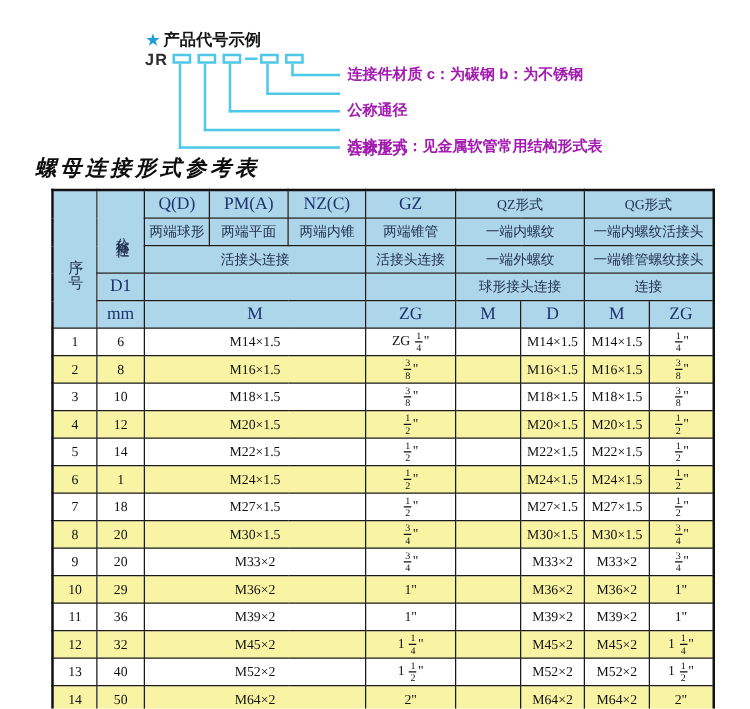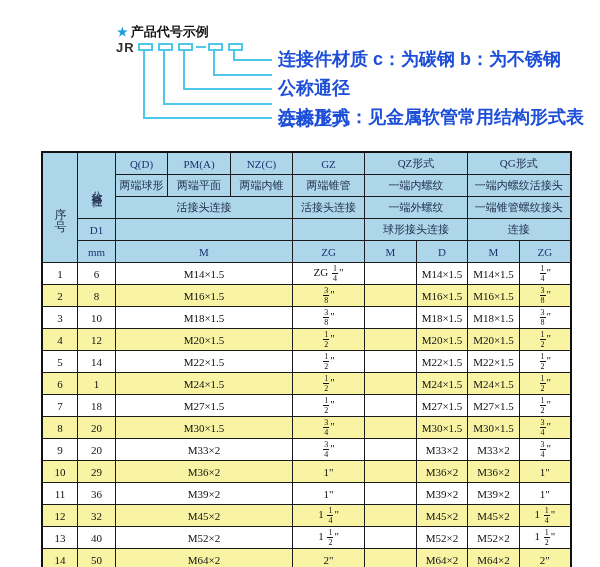--- a/index.html
+++ b/index.html
@@ -7,35 +7,35 @@
         font-family:"Liberation Sans",sans-serif;}
 
   
   .legend-title{position:absolute;left:117px;top:23px;font-size:13px;font-weight:bold;color:#151515;white-space:nowrap;}
   .star{color:var(--star-blue,#1e9fd9);margin-right:3px;font-size:12px;}
   .code-prefix{position:absolute;left:116px;top:40px;font-size:13px;font-weight:bold;color:#2e2e2e;letter-spacing:1px;}
   .code-box{position:absolute;top:43px;width:15px;height:8px;border:2px solid var(--accent-cyan,#4ec7e8);
             background:#fff;box-sizing:border-box;}
   .code-dash{position:absolute;left:196px;top:46px;width:10px;height:2px;background:var(--accent-cyan,#4ec7e8);}
   .cline{position:absolute;background:var(--accent-cyan,#4ec7e8);}
-  .legend-label{position:absolute;left:278px;height:14px;line-height:14px;font-size:18px;font-weight:bold;
-                color:#1d4ed8;white-space:nowrap;}
+  .legend-label{position:absolute;left:278px;height:14px;line-height:14px;font-size:12px;font-weight:bold;
+                color:#a21caf;white-space:nowrap;}
 
   
   .table-title{position:absolute;left:28px;top:123px;font-size:17px;font-weight:bold;font-style:italic;
                font-family:"Liberation Serif",serif;color:#0e0e0e;letter-spacing:3px;white-space:nowrap;}
 
   
   table.ref{position:absolute;left:41px;top:151px;border-collapse:collapse;table-layout:fixed;
             border:2px solid #111;}
   table.ref th,table.ref td{border:1px solid #1a1a1a;text-align:center;vertical-align:middle;
             padding:0;overflow:hidden;}
   table.ref thead th{background:var(--header-bg,#aed6ea);font-weight:normal;font-size:11px;
             color:#21304e;height:21px;font-family:"Liberation Serif",serif;}
-  table.ref thead th.lat{color:var(--header-navy,#1b3470);font-size:11px;}
+  table.ref thead th.lat{color:var(--header-navy,#1b3470);font-size:14px;}
   table.ref tbody td{height:21px;font-size:11px;font-family:"Liberation Serif",serif;color:#111;background:#fff;}
   table.ref tbody tr.alt td{background:var(--row-alt-bg,#f8f4a3);}
 
   .vert{writing-mode:vertical-rl;text-orientation:upright;display:inline-block;}
   .vert-seq{letter-spacing:14px;font-size:12px;padding-top:10px;}
   .vert-dn{letter-spacing:2px;font-size:11px;}
 
   .frac{display:inline-flex;flex-direction:column;align-items:center;font-size:8px;line-height:1.15;
         vertical-align:middle;margin:0 1px;font-family:"Liberation Serif",serif;}
   .frac .den{border-top:1px solid #111;padding:0 1px;}
@@ -67,20 +67,21 @@
   <div class="cline" style="left:213px;top:74px;width:59px;height:2px"></div>
   <div class="cline" style="left:183px;top:88px;width:89px;height:2px"></div>
   <div class="cline" style="left:163px;top:103px;width:109px;height:2px"></div>
   <div class="cline" style="left:143px;top:117px;width:129px;height:2px"></div>
 
   <div class="legend-label" style="top:52px">连接件材质  c：为碳钢  b：为不锈钢</div>
   <div class="legend-label" style="top:81px">公称通径</div>
   <div class="legend-label" style="top:112px">公称压力</div>
   <div class="legend-label" style="top:110px">连接形式：见金属软管常用结构形式表</div>
 
+  <div class="table-title">螺母连接形式参考表</div>
 
   <table class="ref">
     <colgroup>
       <col style="width:32px">
         <col style="width:38px">
         <col style="width:52px">
         <col style="width:63px">
       <col style="width:62px">
         <col style="width:72px">
         <col style="width:52px">

